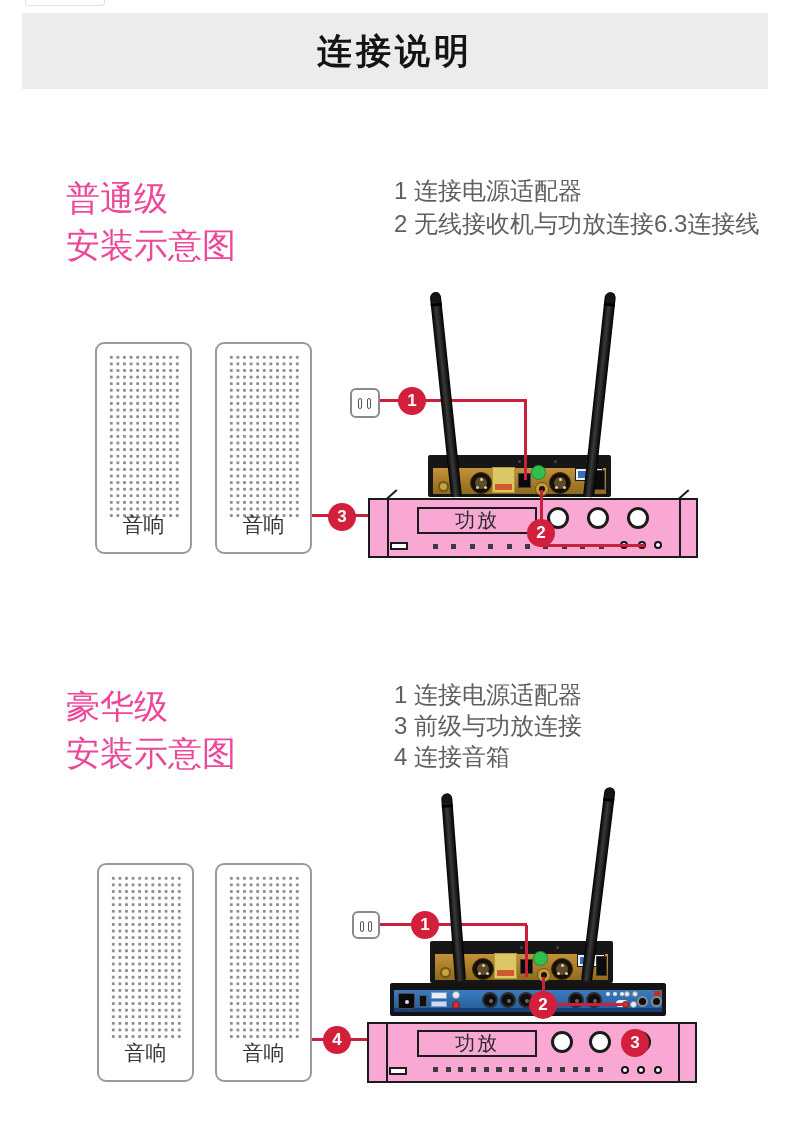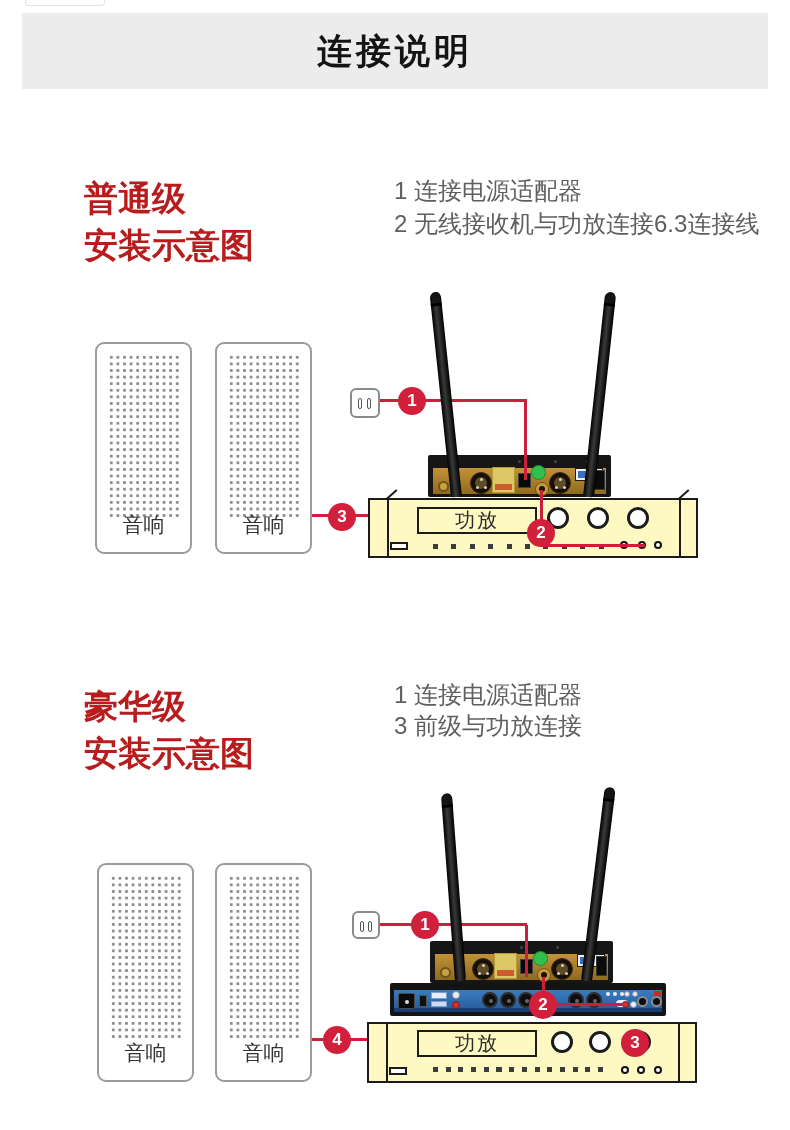--- a/index.html
+++ b/index.html
@@ -8,21 +8,21 @@
           font-family:"Liberation Sans","DejaVu Sans",sans-serif;}
 
   
   .top-notch{position:absolute;left:25px;top:0;width:80px;height:6px;background:#fff;
              border:1px solid #e2e2e2;border-top:none;border-radius:0 0 4px 4px;}
   .header{position:absolute;left:22px;top:13px;width:746px;height:76px;background:#ececec;
           display:flex;align-items:center;justify-content:center;}
   .header .h-title{font-size:35px;font-weight:bold;color:#141414;letter-spacing:4px;}
 
   
-  .sec-title{position:absolute;left:84px;font-size:34px;color:#b91c1c;line-height:47px;font-weight:700;}
+  .sec-title{position:absolute;left:66px;font-size:34px;color:#ec4899;line-height:47px;font-weight:400;}
   .steps{position:absolute;left:394px;font-size:24px;color:#5f5f5f;}
   .steps.s1{top:174px;line-height:33px;}
   .steps.s2{top:679px;line-height:31px;}
 
   
   .speaker{position:absolute;width:97px;border:2px solid #9b9b9b;border-radius:9px;background:#fff;z-index:1;}
   .speaker .dots{position:absolute;left:11px;right:11px;top:10px;height:166px;
                  background-image:radial-gradient(circle,#8a8a8a 1.3px,transparent 1.5px);
                  background-size:6.6px 6.6px;}
   .speaker .sp-label{position:absolute;bottom:13px;width:100%;text-align:center;font-size:21px;color:#333;}
@@ -61,21 +61,21 @@
   .rx-label::after{content:"";position:absolute;left:2px;top:2px;width:11px;height:7px;background:#3a6fc0;}
   .rx-inlet{position:absolute;left:166px;top:15px;width:11px;height:20px;background:#0b0b0b;border:1px solid #383838;}
 
   
   .antenna{position:absolute;width:11px;background:linear-gradient(90deg,#000 0%,#3a3a3a 45%,#000 100%);
            border-radius:6px 6px 3px 3px;transform-origin:50% 100%;z-index:7;}
   .antenna::before{content:"";position:absolute;top:0;left:1.5px;right:1.5px;height:11px;background:#141414;border-radius:4px;}
   .antenna::after{content:"";position:absolute;top:11px;left:0;right:0;height:3px;background:#000;}
 
   
-  .amp{position:absolute;width:330px;border:2px solid #1b1b1b;background:#fef9c3;z-index:2;}
+  .amp{position:absolute;width:330px;border:2px solid #1b1b1b;background:#f9a8d4;z-index:2;}
   .amp .divider{position:absolute;top:0;bottom:0;width:2px;background:#1b1b1b;}
   .amp .d1{left:17px;} .amp .d2{left:309px;}
   .amp .diag{position:absolute;top:-2px;width:14px;height:2px;background:#1b1b1b;
              transform:rotate(-42deg);transform-origin:0 100%;}
   .amp .g1{left:17px;} .amp .g2{left:309px;}
   .amp .screen{position:absolute;width:120px;height:27px;border:2px solid #1b1b1b;
                display:flex;align-items:center;justify-content:center;font-size:20px;color:#2b2b2b;letter-spacing:2px;}
   .amp .knob{position:absolute;width:22px;height:22px;border:3px solid #1b1b1b;border-radius:50%;top:7px;background:#fff;}
   .amp .feet-rect{position:absolute;left:20px;bottom:6px;width:18px;height:8px;border:2px solid #1b1b1b;background:#fff;}
   .amp .sq-row{position:absolute;height:5px;}
@@ -179,20 +179,21 @@
   </div>
 
   <div>
     <div class="sec-title" style="top:683px;">
       <div>豪华级</div>
       <div>安装示意图</div>
     </div>
     <div class="steps s2">
       <div>1 连接电源适配器</div>
       <div>3 前级与功放连接</div>
+      <div>4 连接音箱</div>
     </div>
 
     <div class="speaker" style="left:97px;top:863px;height:219px;">
       <div class="dots"></div>
       <div class="sp-label">音响</div>
     </div>
     <div class="speaker" style="left:215px;top:863px;height:219px;">
       <div class="dots"></div>
       <div class="sp-label">音响</div>
     </div>

